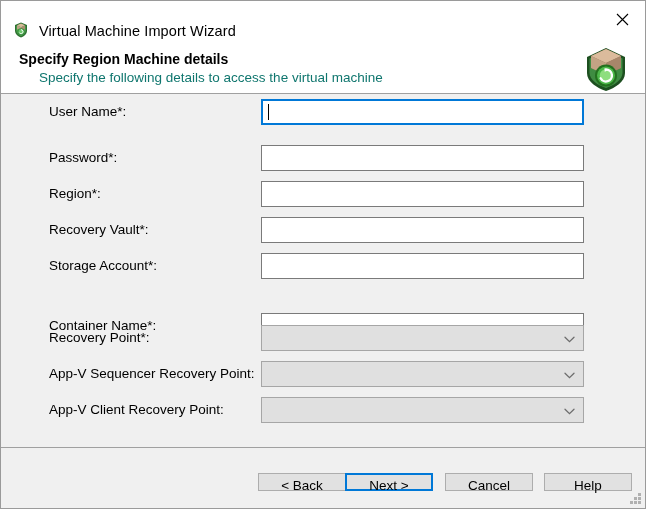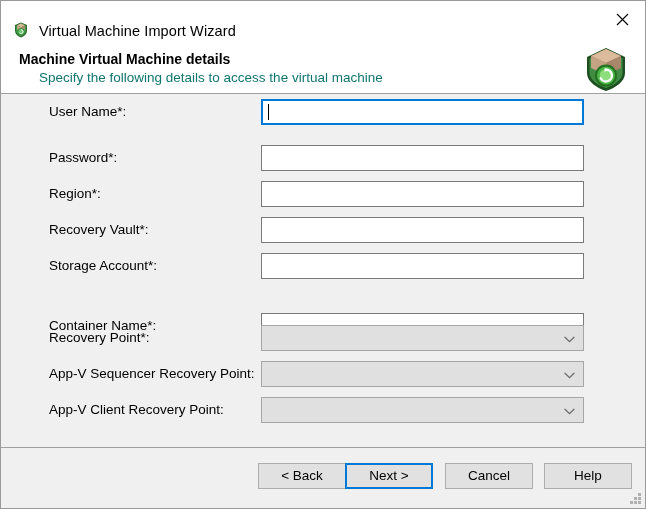--- a/index.html
+++ b/index.html
@@ -159,23 +159,23 @@
     position: absolute;
     left: 0; top: 446px;
     width: 100%;
     height: 61px;
     background: #f0f0f0;
     border-top: 1px solid #a0a0a0;
     box-sizing: border-box;
   }
   .btn {
     position: absolute;
-    top: 15px;
+    top: 25px;
     width: 88px;
-    height: 26px;
+    height: 18px;
     box-sizing: border-box;
     background: #e1e1e1;
     border: 1px solid #adadad;
     font-family: "Liberation Sans", sans-serif;
     font-size: 13.5px;
     color: #000000;
     text-align: center;
     line-height: 24px;
     cursor: default;
     padding: 0;
@@ -223,21 +223,21 @@
     </div>
     <div id="titlebar-title">Virtual Machine Import Wizard</div>
     <div id="close-button">
       <svg width="13" height="13" viewBox="0 0 13 13" aria-hidden="true">
         <path d="M1 1 L12 12 M12 1 L1 12" stroke="#000000" stroke-width="1.1" fill="none"></path>
       </svg>
     </div>
   </div>
 
   <div id="header">
-    <div id="header-title">Machine Virtual Machine details</div>
+    <div id="header-title">Specify Region Machine details</div>
     <div id="header-subtitle">Specify the following details to access the virtual machine</div>
     <div id="header-icon">
       <svg width="54" height="50" viewBox="0 0 54 50">
         <path d="M8 14 L27 5 L46 14 L46 30 C46 39 36 45 27 48 C18 45 8 39 8 30 Z" fill="#1d4f20"></path>
         <path d="M10.5 15.5 L27 7.8 L43.5 15.5 L43.5 29.5 C43.5 37 35 42.3 27 45 C19 42.3 10.5 37 10.5 29.5 Z" fill="#3f8c42"></path>
         <path d="M12 13 L27 6 L42 13 L42 25 L27 32 L12 25 Z" fill="#8f7054"></path>
         <path d="M12 13 L27 6 L42 13 L27 20 Z" fill="#dbbb9c"></path>
         <path d="M12 13 L27 20 L27 32 L12 25 Z" fill="#c3a384"></path>
         <path d="M42 13 L27 20 L27 32 L42 25 Z" fill="#a8866a"></path>
         <circle cx="27" cy="32.5" r="11" fill="#23701f"></circle>

